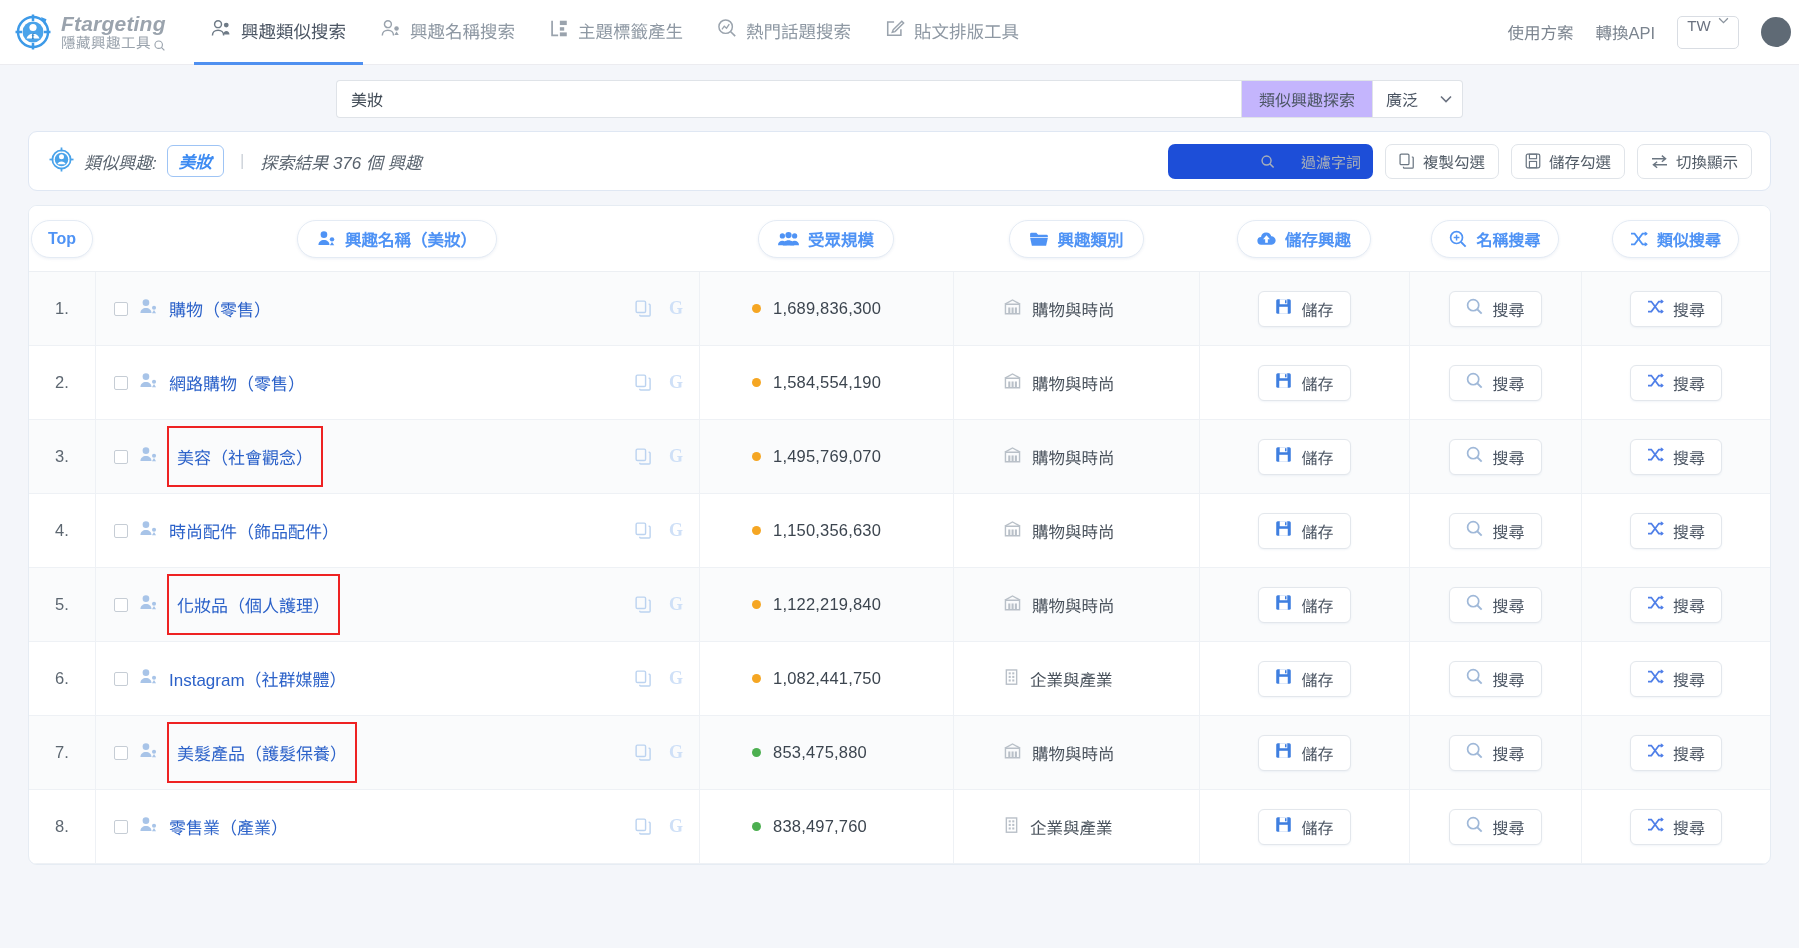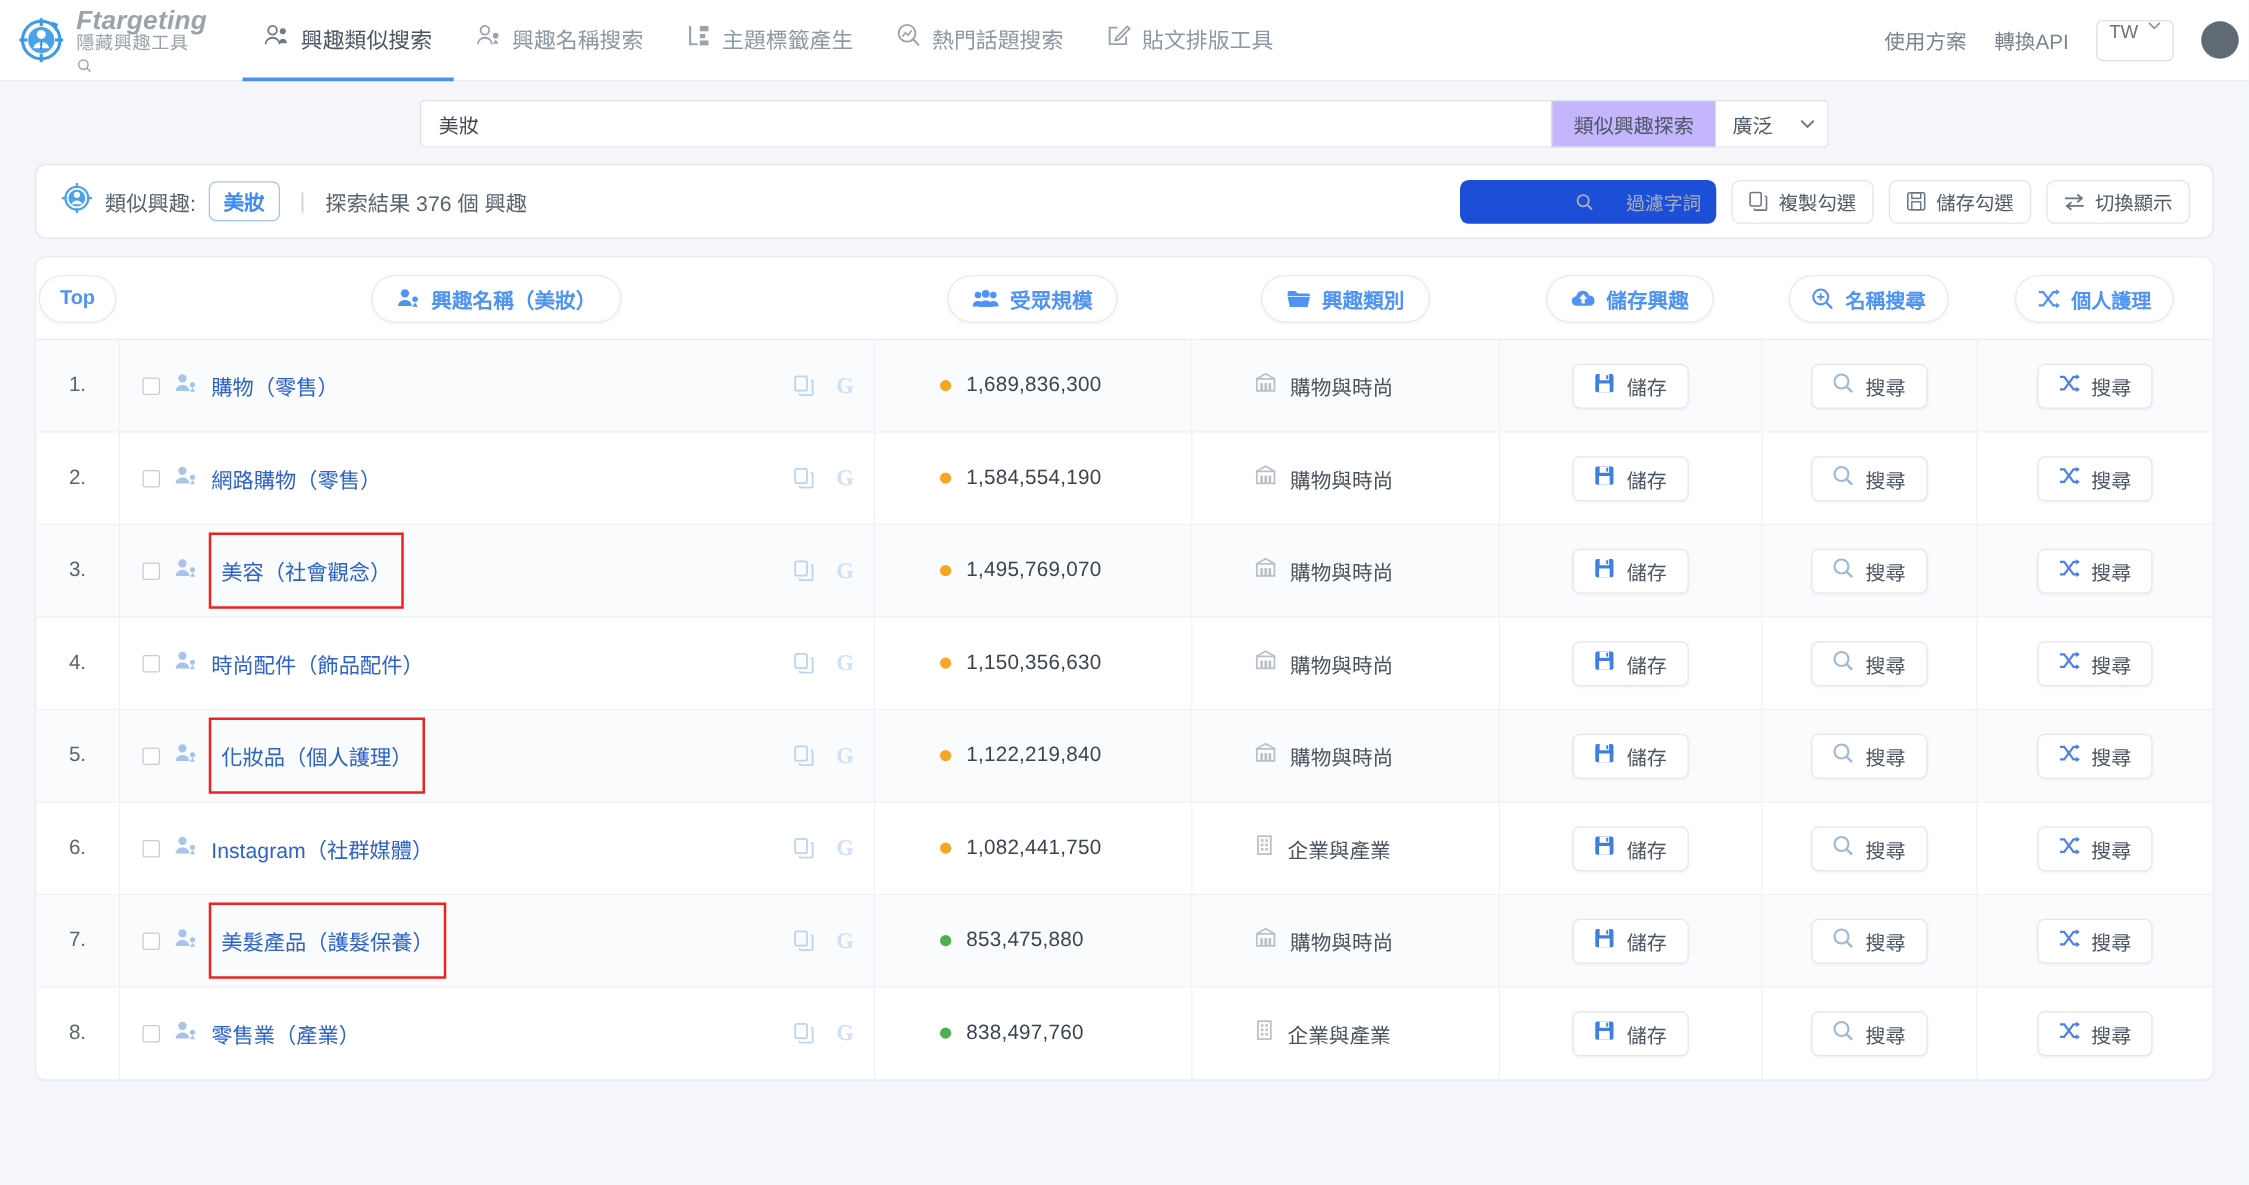--- a/index.html
+++ b/index.html
@@ -25,21 +25,21 @@
   }
   .brand { display: flex; align-items: center; gap: 9px; flex: 0 0 auto; padding-right: 20px;}
   .brand-logo { width: 38px; height: 38px; flex: 0 0 auto; }
   .brand-text { display: flex; flex-direction: column; line-height: 1.1; }
   .brand-name {
     font-size: 21px; font-style: italic; font-weight: bold;
     color: #9aa3ad; letter-spacing: .2px;
   }
   .brand-sub {
     font-size: 14.5px; color: #9aa3ad; letter-spacing: .5px;
-    display: flex; align-items: flex-start; gap: 2px; flex-direction: column;
+    display: flex; align-items: flex-end; gap: 2px;
   }
 
   .nav-items { display: flex; align-items: center; height: 65px; margin-left: 8px; }
   .nav-item {
     display: flex; align-items: center; gap: 9px;
     padding: 0 17px; height: 65px;
     font-size: 17.5px; color: #8e98a3;
     cursor: pointer; white-space: nowrap;
     border-bottom: 3px solid transparent;
   }
@@ -100,21 +100,21 @@
   }
   .infobar {
     background: #fff;
     border: 1px solid #dfe7f3;
     border-radius: 9px;
     height: 60px;
     display: flex; align-items: center;
     padding: 0 18px 0 20px;
     margin-bottom: 14px;
   }
-  .infobar-left { display: flex; align-items: center; gap: 10px; }
+  .infobar-left { display: flex; align-items: center; gap: 10px; font-style: italic; }
   .info-label { font-size: 17px; color: #59636e; }
   .kw-chip {
     border: 1px solid #9ec4f5; border-radius: 6px;
     color: #3d8bf2; font-size: 16.5px; font-weight: bold;
     padding: 3px 11px; background: #fff;
   }
   .divider-v { color: #ccd2d9; margin: 0 6px; font-size: 17px; }
   .info-result { font-size: 17px; color: #59636e; }
 
   .infobar-right { margin-left: auto; display: flex; align-items: center; gap: 12px; }
@@ -465,21 +465,21 @@
       </div>
 
       <div class="th c-ssea">
         <div class="pill small">
           <svg width="18" height="16" viewBox="0 0 20 18">
             <path d="M1 3h4l9 12h5" fill="none" stroke="#4f93f5" stroke-width="2"></path>
             <path d="M1 15h4l9-12h5" fill="none" stroke="#4f93f5" stroke-width="2"></path>
             <path d="M16.5 0.5L20 3l-3.5 2.5z" fill="#4f93f5"></path>
             <path d="M16.5 12.5L20 15l-3.5 2.5z" fill="#4f93f5"></path>
           </svg>
-          <span>個人護理</span>
+          <span>類似搜尋</span>
         </div>
       </div>
     </div>
 
     <div id="tbody">
         <div class="trow alt">
           <div class="cell c-idx idx">1.</div>
           <div class="cell c-name namecell">
             <span class="chk"></span>
             <span><svg width="19" height="17" viewBox="0 0 22 20">

